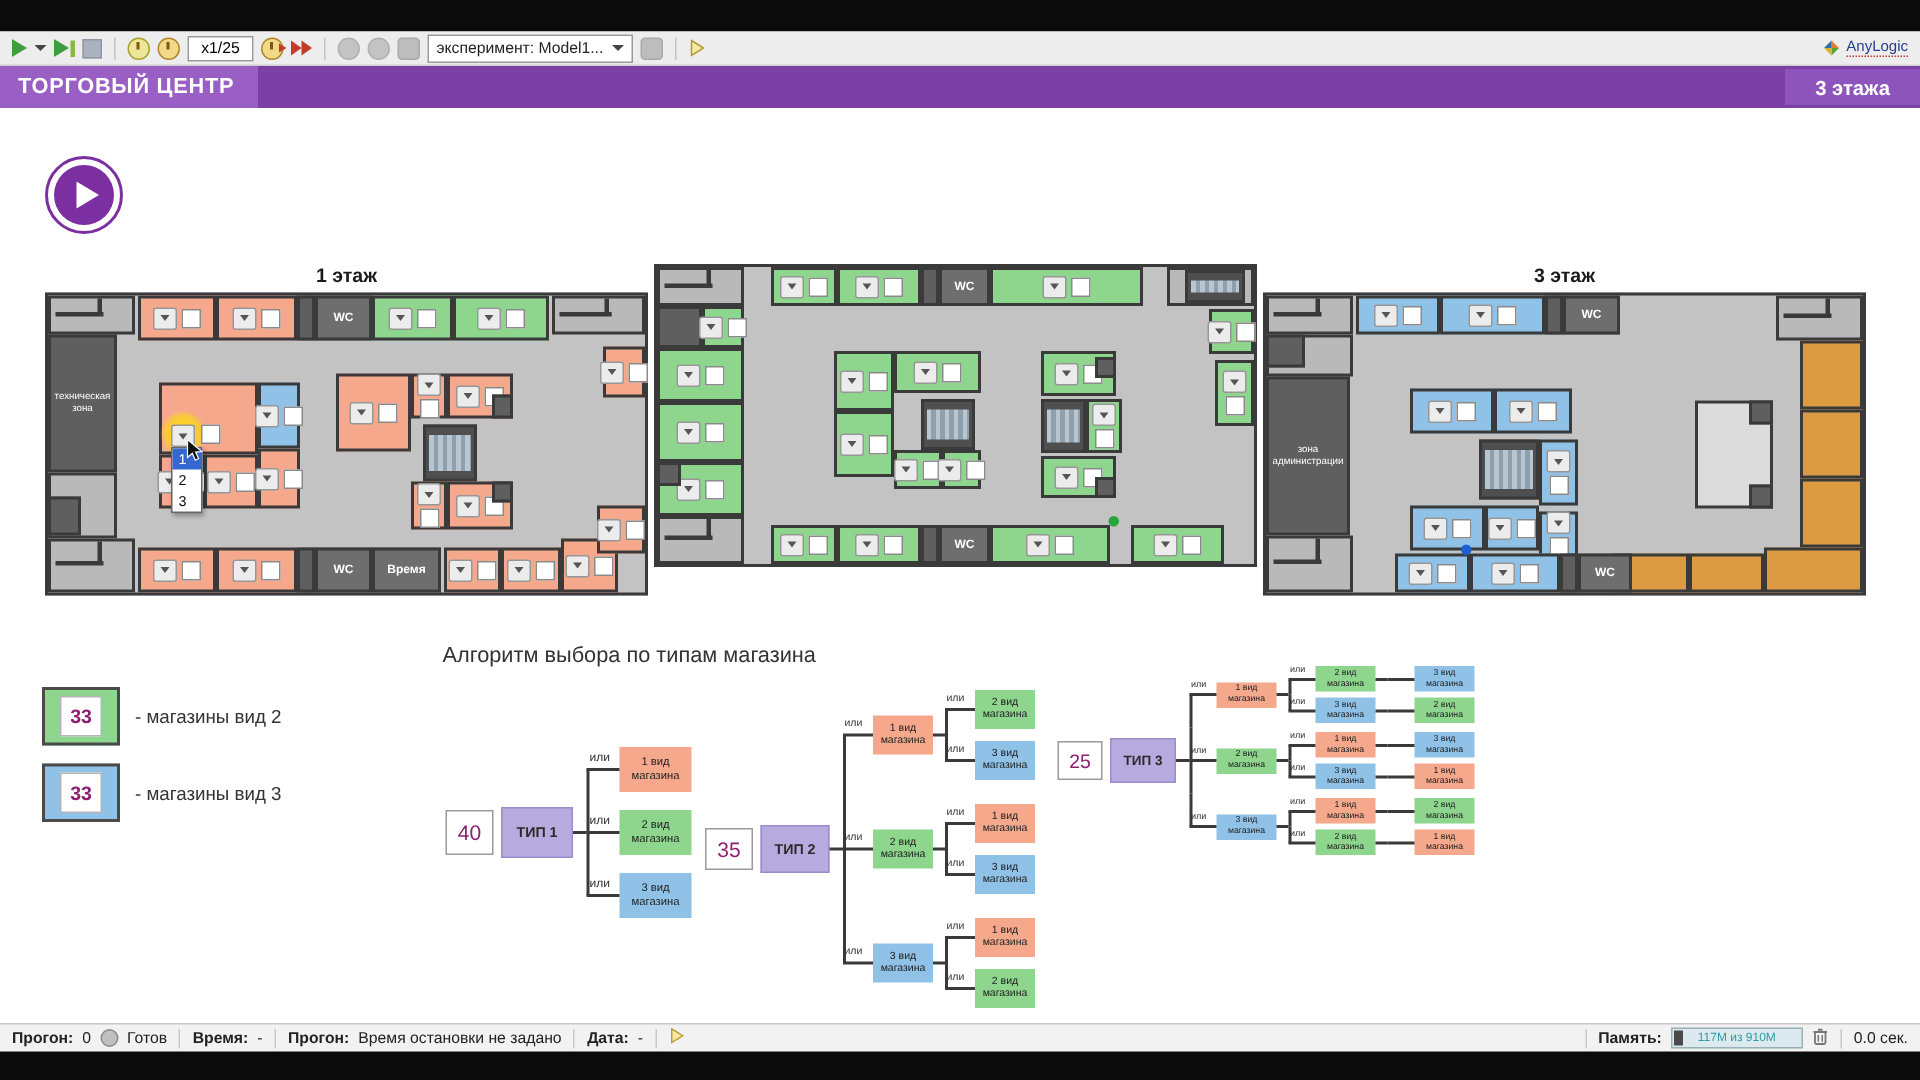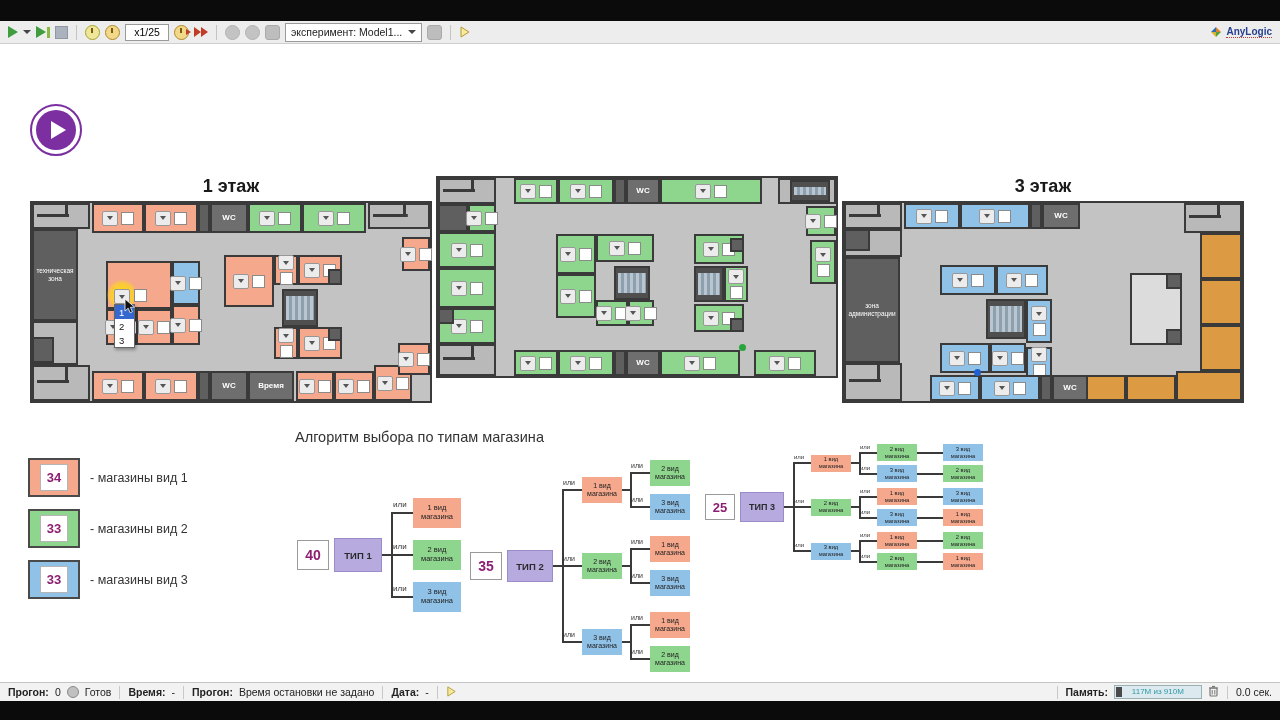--- a/index.html
+++ b/index.html
@@ -26,42 +26,42 @@
       border-top:3px solid transparent;border-bottom:3px solid transparent;border-left:5px solid #c23b25;}
   .ff-red{display:flex;}
   .ff-red i{width:0;height:0;border-top:5px solid transparent;border-bottom:5px solid transparent;border-left:7px solid #c23b25;}
   #speed-input{width:42px;height:15px;border:1px solid #9a9a9a;background:#fff;font-size:10.5px;
       text-align:center;font-family:inherit;padding:0;}
   .gray-orb{width:13px;height:13px;border-radius:50%;background:#b9b9b9;border:1px solid #a3a3a3;opacity:.8;}
   .gray-sq{width:13px;height:13px;border-radius:3px;background:#b5b5b5;border:1px solid #9e9e9e;opacity:.85;}
   #experiment-select{height:17px;background:#fff;border:1px solid #9a9a9a;display:flex;align-items:center;
       gap:6px;padding:0 5px;font-size:10.5px;color:#222;}
   #toolbar .spacer{flex:1;}
-  #brand{display:flex;align-items:center;gap:4px;font-size:10px;color:#26418f;font-weight:bold;}
+  #brand{display:flex;align-items:center;gap:4px;font-size:10px;color:#26418f;font-weight:normal;}
   #brand .brand-txt{border-bottom:1px dotted #c03b3b;}
 
   
   #header{position:absolute;top:44px;left:0;width:1280px;height:28px;background:#7b3fa5;}
   #header-title{position:absolute;left:0;top:0;height:100%;display:flex;align-items:center;
       padding:0 16px 0 12px;background:#9a5fc4;color:#fff;font-weight:bold;font-size:14.5px;letter-spacing:.5px;}
   #floors-badge{position:absolute;right:0;top:2px;height:24px;display:flex;align-items:center;
       padding:0 20px;background:#8d55bb;color:#fff;font-weight:bold;font-size:13.5px;}
 
   
   #content{position:absolute;top:72px;left:0;width:1280px;height:610px;background:#fff;}
 
   #play-button{position:absolute;left:30px;top:32px;width:48px;height:48px;border-radius:50%;
       border:2.5px solid #7b2fa0;background:#fff;display:flex;align-items:center;justify-content:center;cursor:pointer;}
   #play-button .inner{width:40px;height:40px;border-radius:50%;background:#7b2fa0;display:flex;align-items:center;justify-content:center;}
   #play-button .tri{width:0;height:0;border-top:9px solid transparent;border-bottom:9px solid transparent;
       border-left:15px solid #fff;margin-left:4px;}
 
   #floors-row{position:absolute;left:30px;top:104px;display:flex;gap:4px;}
   .floor-block{width:402px;}
-  .floor-title{text-align:center;font-weight:bold;font-size:18px;color:#1a1a1a;margin-bottom:4px;}
+  .floor-title{text-align:center;font-weight:bold;font-size:13px;color:#1a1a1a;margin-bottom:4px;}
   .floor-plan{position:relative;width:402px;height:202px;background:#c3c3c3;border:2px solid #3a3a3a;box-sizing:border-box;}
 
   .room{position:absolute;border:2px solid #3a3a3a;box-sizing:border-box;}
   .room.dark{background:#5f5f5f;}
   .room.gray{background:#b9b9b9;}
   .room.wc{background:#6e6e6e;}
   .room.outline{background:#dcdcdc;}
   .room.esc{background:#4f4f4f;}
   .room.esc::before{content:'';position:absolute;left:2px;right:2px;top:5px;bottom:5px;
       background:repeating-linear-gradient(90deg,#b9c6d2 0 3px,#8fa0ad 3px 6px);}
@@ -91,21 +91,21 @@
   .legend-swatch{width:52px;height:39px;border:2px solid #4a4a4a;box-sizing:border-box;
       display:flex;align-items:center;justify-content:center;}
   .legend-inner{width:26px;height:25px;background:#fff;border:1px solid #b5b5b5;display:flex;
       align-items:center;justify-content:center;font-weight:bold;font-size:13px;color:#8d1f72;}
   .legend-label{font-size:12.5px;color:#333;}
 
   
   #algo-title{position:absolute;left:295px;top:357px;font-size:14.5px;color:#333;}
   .tree{position:absolute;display:flex;align-items:center;}
   .count-box{background:#fff;border:1px solid #9a9a9a;display:flex;align-items:center;justify-content:center;
-      font-weight:bold;color:#8d1f72;flex:none;}
+      font-weight:normal;color:#8d1f72;flex:none;}
   .type-box{background:#b7aadf;border:1px solid #9b8cc9;display:flex;align-items:center;justify-content:center;
       color:#2a2a2a;margin-left:5px;flex:none;font-weight:bold;}
   .plink{width:9px;height:2px;background:#3a3a3a;flex:none;}
   .tchildren{display:flex;flex-direction:column;justify-content:center;}
   .tchild{position:relative;display:flex;align-items:center;}
   .tchild::before{content:'';position:absolute;left:0;top:0;height:100%;width:2px;background:#3a3a3a;}
   .tchild:first-child::before{top:50%;height:50%;}
   .tchild:last-child::before{top:0;height:50%;}
   .tchild:first-child:last-child::before{display:none;}
   .tchild::after{content:'';position:absolute;left:0;top:50%;margin-top:-1px;height:2px;background:#3a3a3a;}
@@ -211,20 +211,24 @@
       <svg width="12" height="12" viewBox="0 0 12 12">
         <polygon points="6,1 11,6 6,6" fill="#e0812f"></polygon>
         <polygon points="6,6 11,6 6,11" fill="#58a03c"></polygon>
         <polygon points="1,6 6,1 6,6" fill="#2f6db0"></polygon>
         <polygon points="1,6 6,6 6,11" fill="#d9b430"></polygon>
       </svg>
       <span class="brand-txt">AnyLogic</span>
     </span>
   </div>
 
+  <div id="header">
+    <div id="header-title">ТОРГОВЫЙ ЦЕНТР</div>
+    <div id="floors-badge">3 этажа</div>
+  </div>
 
   <div id="content">
     <div id="play-button">
       <div class="inner">
           <div class="tri"></div>
         </div>
     </div>
 
     <div id="floors-row">
         <div class="floor-block">
@@ -729,26 +733,20 @@
             <div class="room dark" style="left: 196px; top: 172px; width: 12px; height: 26px;"></div>
             <div class="room wc" style="left: 208px; top: 172px; width: 36px; height: 26px; display: flex; align-items: center;">
               <div class="room-label">WC</div>
             </div>
             <div class="agent-dot" style="left: 130px; top: 166px; background: rgb(31, 95, 208);"></div>
           </div>
         </div>
       </div>
 
     <div id="legend">
-        <div class="legend-item">
-          <div class="legend-swatch" style="background: rgb(245, 168, 140);">
-            <div class="legend-inner">34</div>
-          </div>
-          <div class="legend-label">- магазины вид 1</div>
-        </div>
         <div class="legend-item">
           <div class="legend-swatch" style="background: rgb(142, 213, 142);">
             <div class="legend-inner">33</div>
           </div>
           <div class="legend-label">- магазины вид 2</div>
         </div>
         <div class="legend-item">
           <div class="legend-swatch" style="background: rgb(144, 194, 232);">
             <div class="legend-inner">33</div>
           </div>

